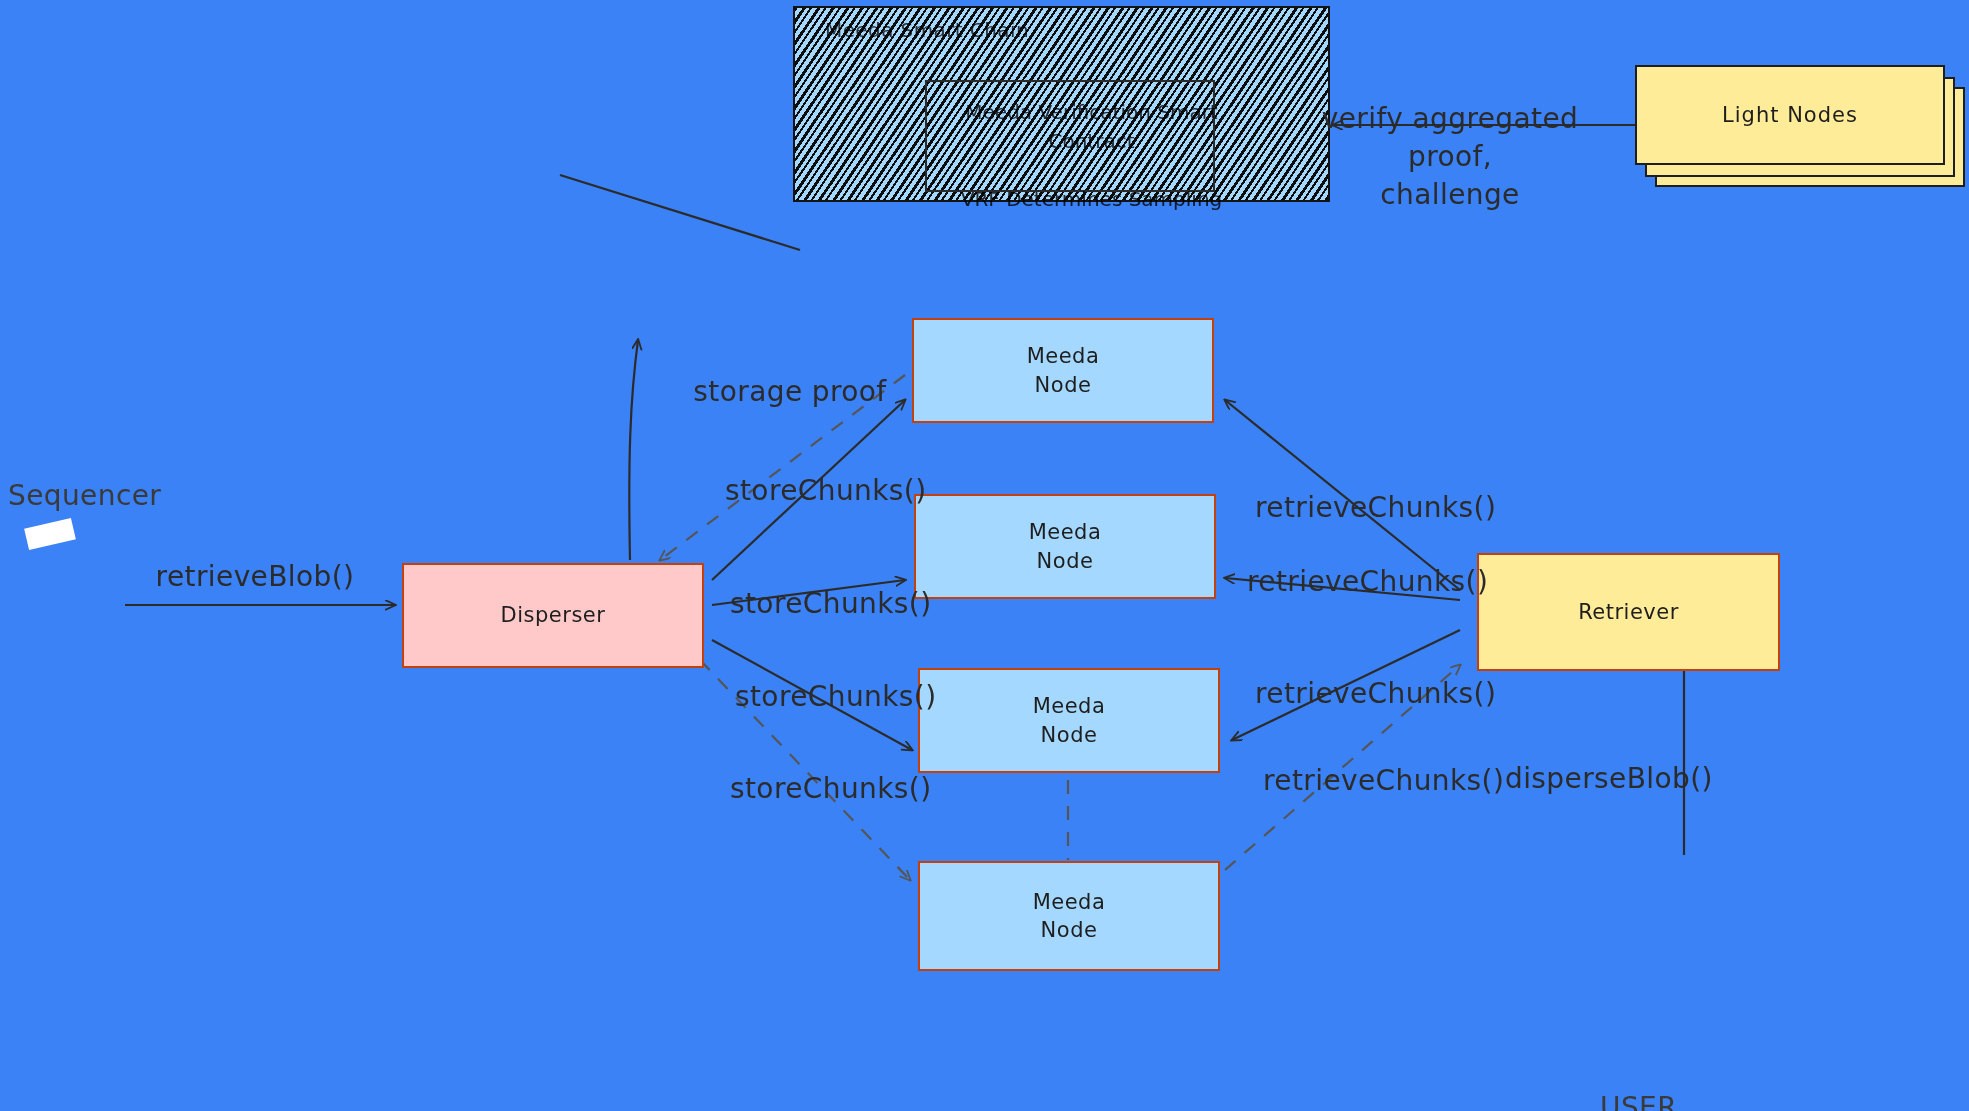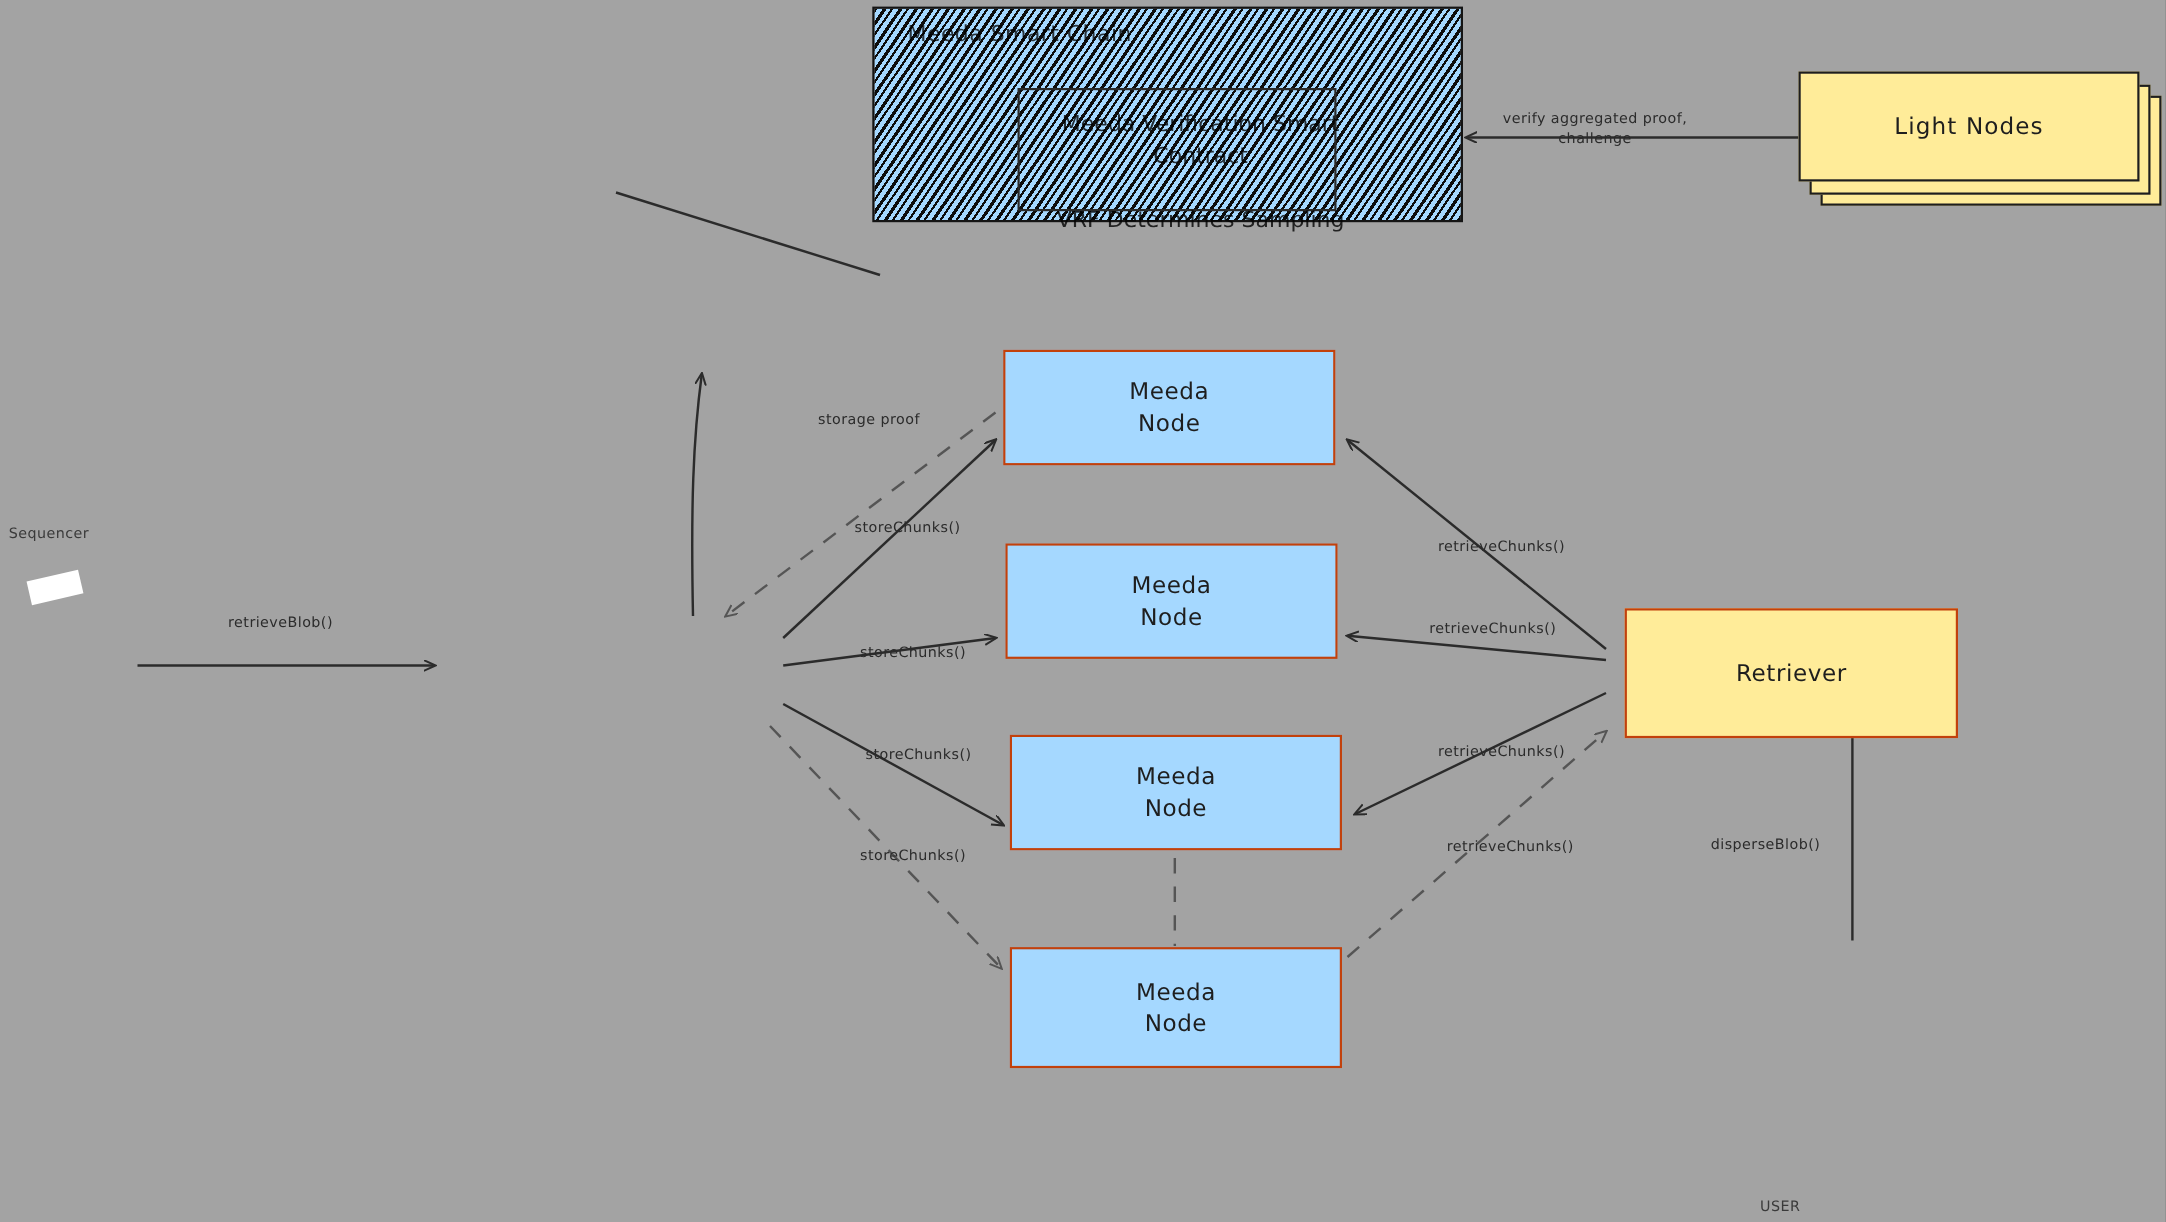--- a/index.html
+++ b/index.html
@@ -4,21 +4,21 @@
 <style>
   html, body {
     margin: 0;
     padding: 0;
     background: #000000;
   }
   #canvas {
     position: relative;
     width: 1969px;
     height: 1111px;
-    background: #a3a3a3;
+    background: #3b82f6;
     overflow: hidden;
     font-family: "DejaVu Sans", sans-serif;
   }
   svg.edges {
     position: absolute;
     left: 0; top: 0;
     width: 1969px;
     height: 1111px;
     pointer-events: none;
   }
@@ -36,21 +36,21 @@
     letter-spacing: 0.5px;
     white-space: pre-line;
   }
   .node-blue   { background: #a5d8ff; }
   .node-pink   { background: #ffc9c9; }
   .node-yellow { background: #ffec99; }
 
   .label {
     position: absolute;
     color: #2b2b2b;
-    font-size: 13px;
+    font-size: 28px;
     line-height: 1.35;
     text-align: center;
     white-space: pre-line;
     letter-spacing: 0.4px;
   }
   .label-dim { color: #3a3a3a; margin-top: 14px; }
 
   
   .hatch-outer {
     position: absolute;
@@ -179,20 +179,21 @@
 
   <div class="node node-blue" style="left:912px; top:318px; width:302px; height:105px;">Meeda
 Node</div>
   <div class="node node-blue" style="left:914px; top:494px; width:302px; height:105px;">Meeda
 Node</div>
   <div class="node node-blue" style="left:918px; top:668px; width:302px; height:105px;">Meeda
 Node</div>
   <div class="node node-blue" style="left:918px; top:861px; width:302px; height:110px;">Meeda
 Node</div>
 
+  <div class="node node-pink" style="left:402px; top:563px; width:302px; height:105px;">Disperser</div>
 
   <div class="node node-yellow" style="left:1477px; top:553px; width:303px; height:118px;">Retriever</div>
 
   <div class="label label-dim" style="left:8px; top:463px; width:160px; text-align:left;">Sequencer</div>
   <div class="white-mark" style="left:26px; top:523px; width:48px; height:22px;"></div>
 
   <div class="label label-dim" style="left:1600px; top:1075px; width:160px; text-align:left;">USER</div>
 
 
   <div class="label" style="left:690px; top:373px; width:200px;">storage proof</div>

